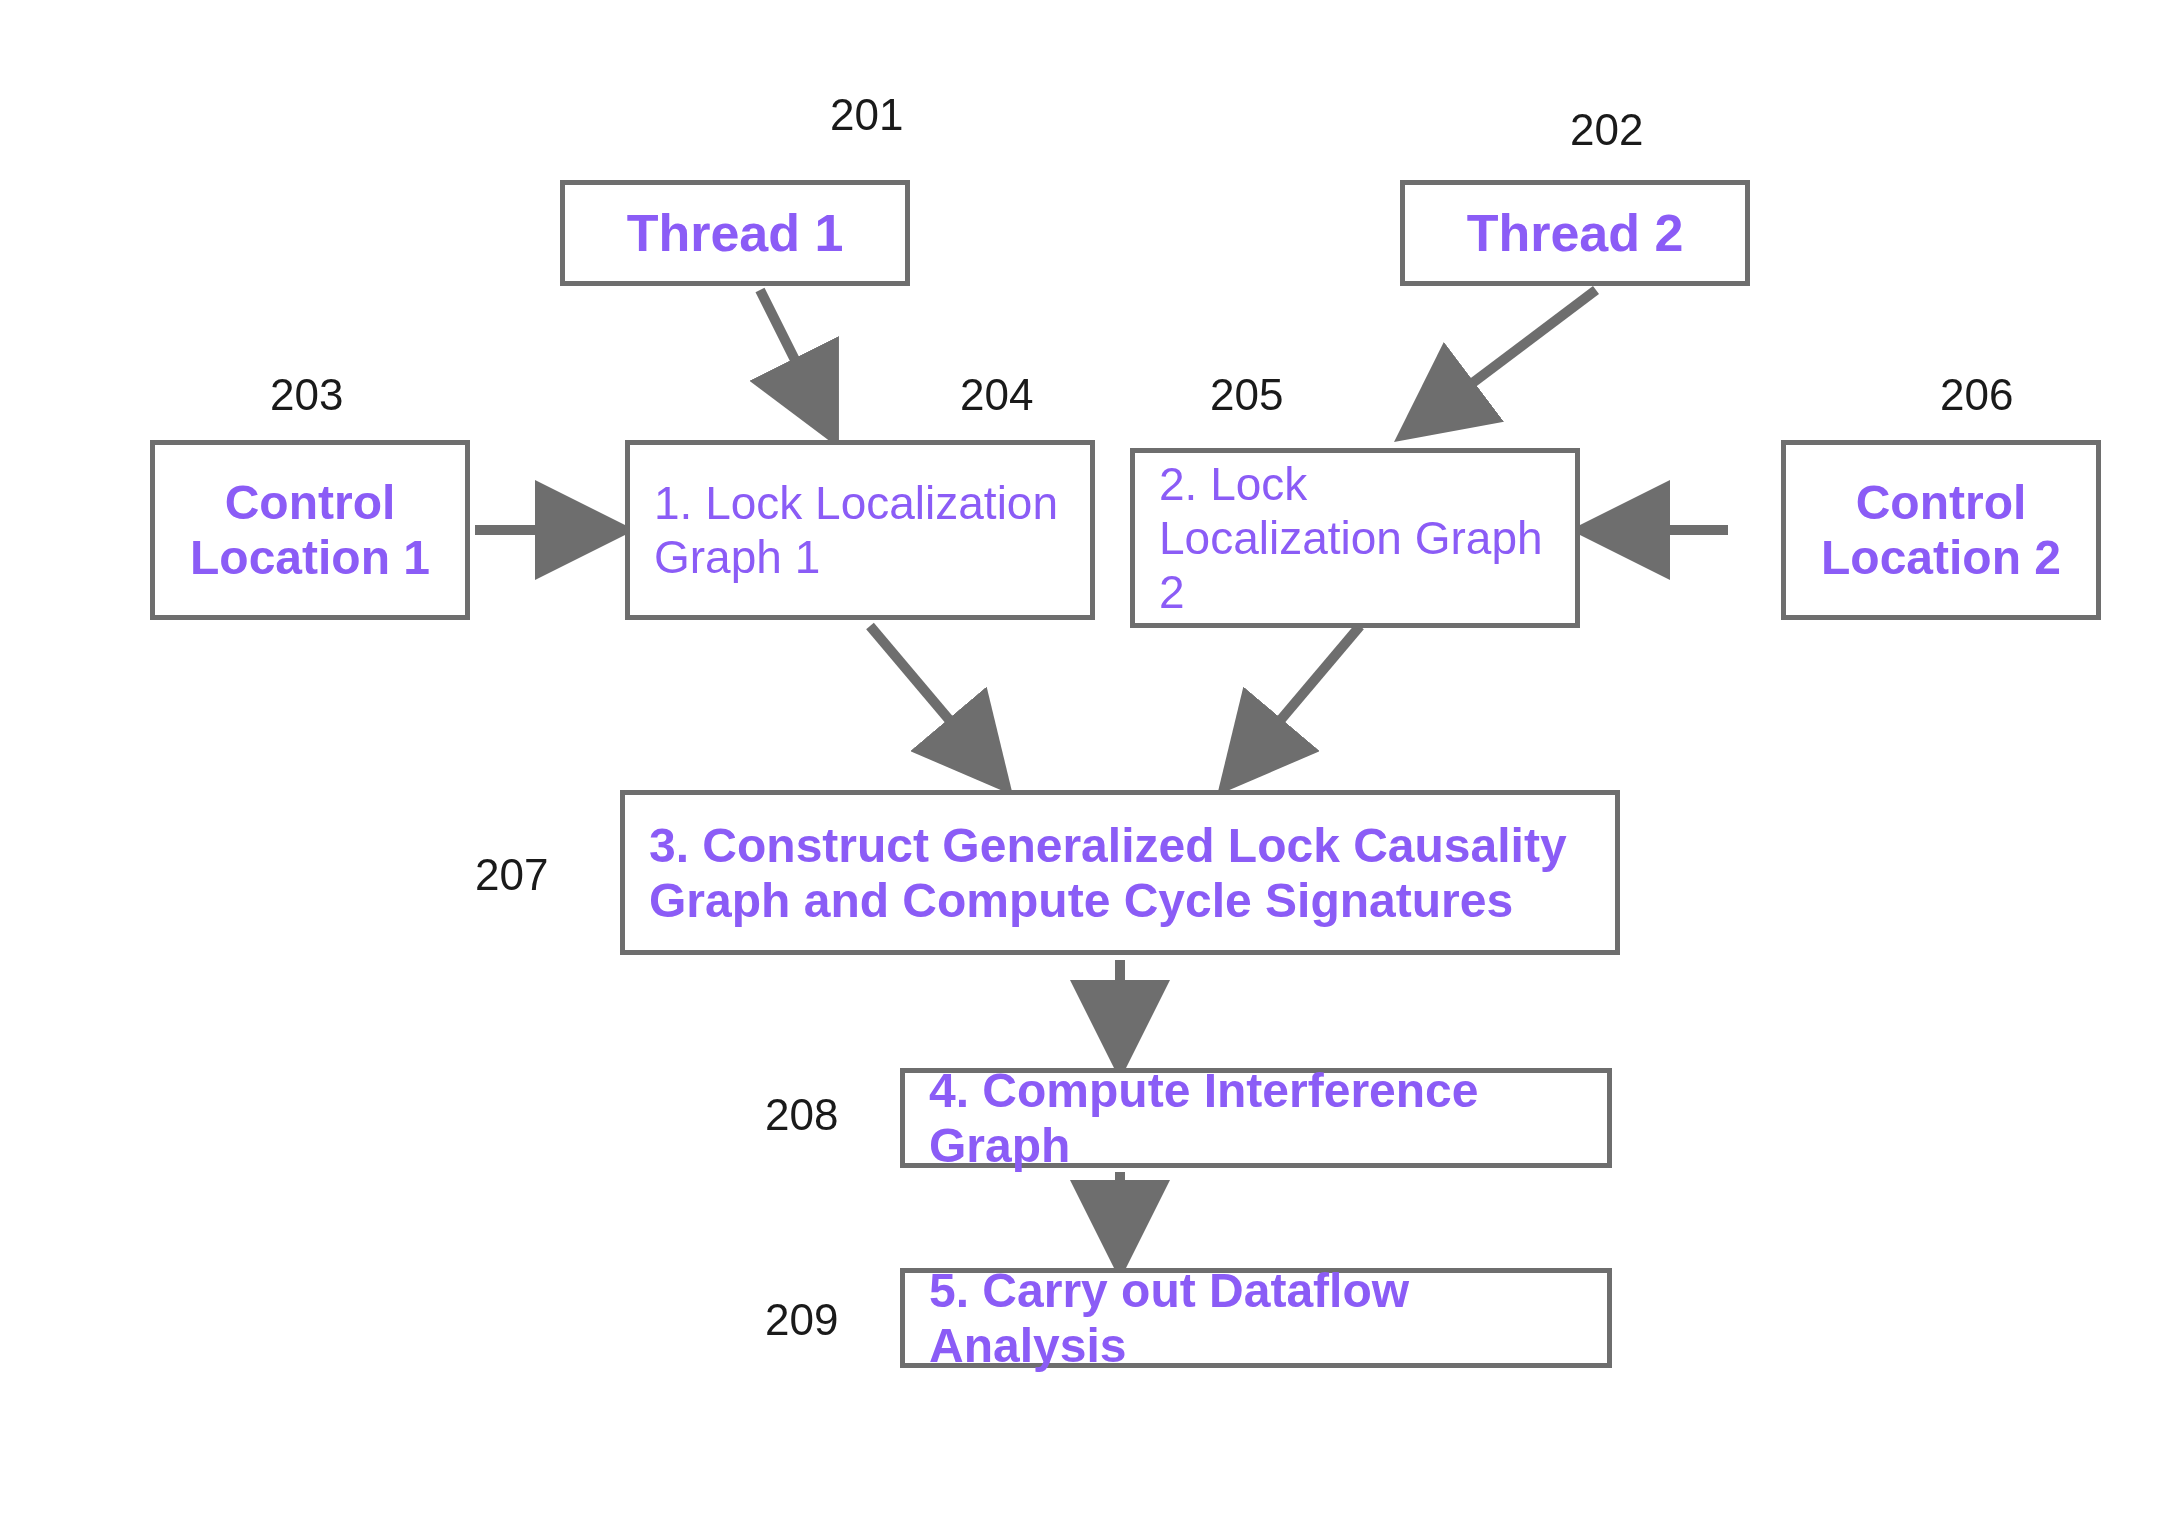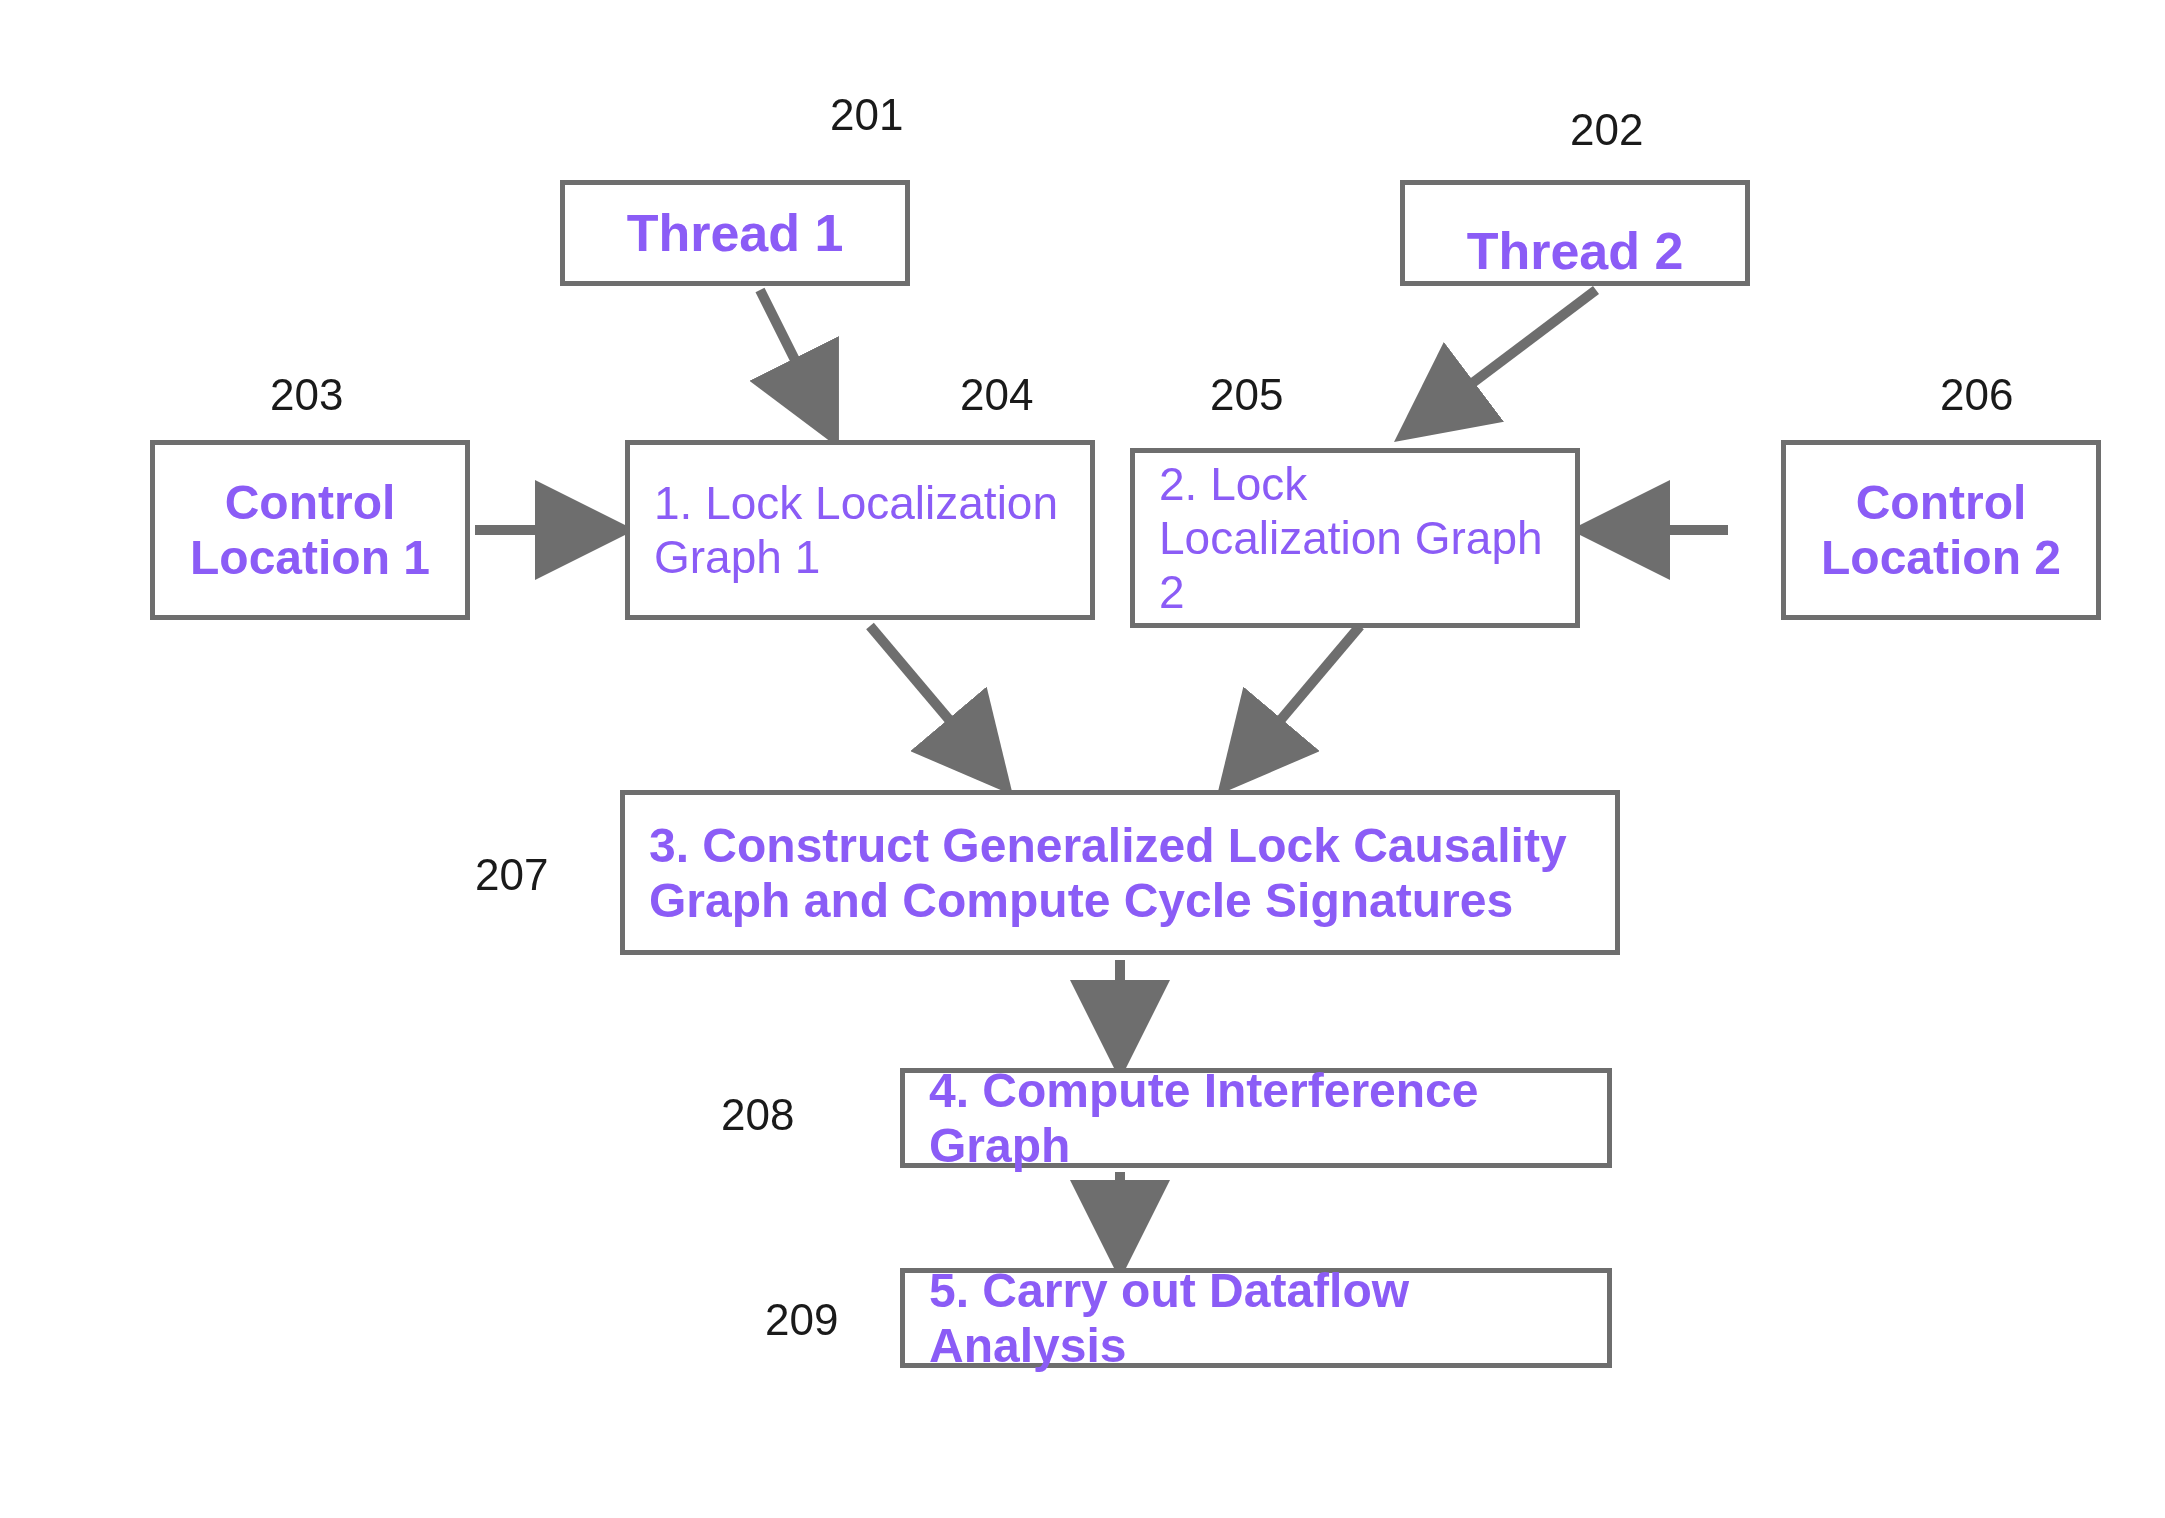--- a/index.html
+++ b/index.html
@@ -70,28 +70,28 @@
     </g>
   </svg>
 
   <div class="label" style="left:830px; top:90px;">201</div>
   <div class="label" style="left:1570px; top:105px;">202</div>
   <div class="label" style="left:270px; top:370px;">203</div>
   <div class="label" style="left:960px; top:370px;">204</div>
   <div class="label" style="left:1210px; top:370px;">205</div>
   <div class="label" style="left:1940px; top:370px;">206</div>
   <div class="label" style="left:475px; top:850px;">207</div>
-  <div class="label" style="left:721px; top:1090px;text-align:right;">208</div>
+  <div class="label" style="left:765px; top:1090px;text-align:right;">208</div>
   <div class="label" style="left:765px; top:1295px;">209</div>
 
   <div class="box center bold fs-large" style="left:560px; top:180px; width:350px; height:106px;">
     <span>Thread 1</span>
   </div>
 
-  <div class="box center bold fs-large" style="left:1400px; top:180px; width:350px; height:106px;align-items:flex-end;">
+  <div class="box center bold fs-large" style="left:1400px; top:180px; width:350px; height:106px;">
     <span>Thread 2</span>
   </div>
 
   <div class="box center bold fs-med" style="left:150px; top:440px; width:320px; height:180px;">
     <span>Control Location 1</span>
   </div>
 
   <div class="box left regular fs-body" style="left:625px; top:440px; width:470px; height:180px;">
     <span>1. Lock Localization Graph 1</span>
   </div>

